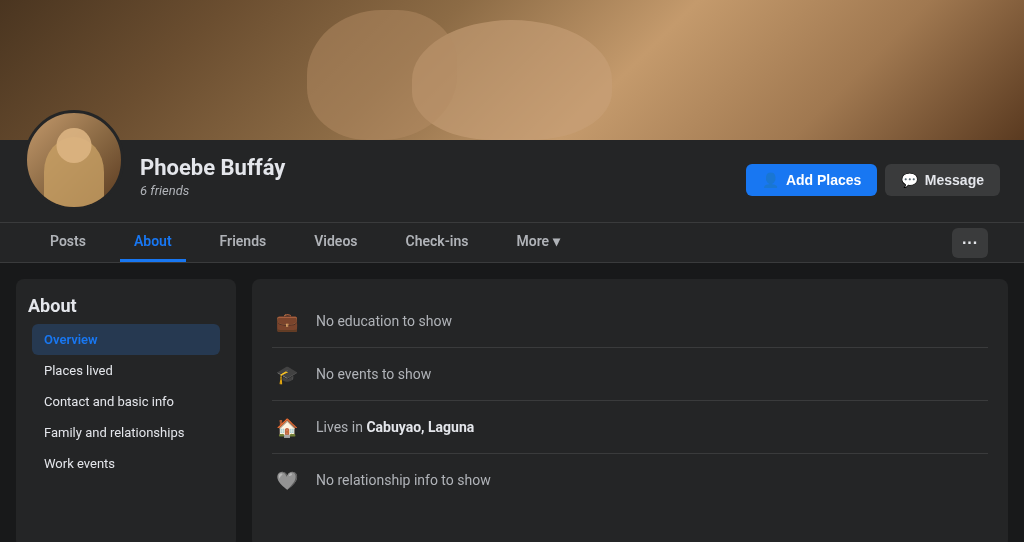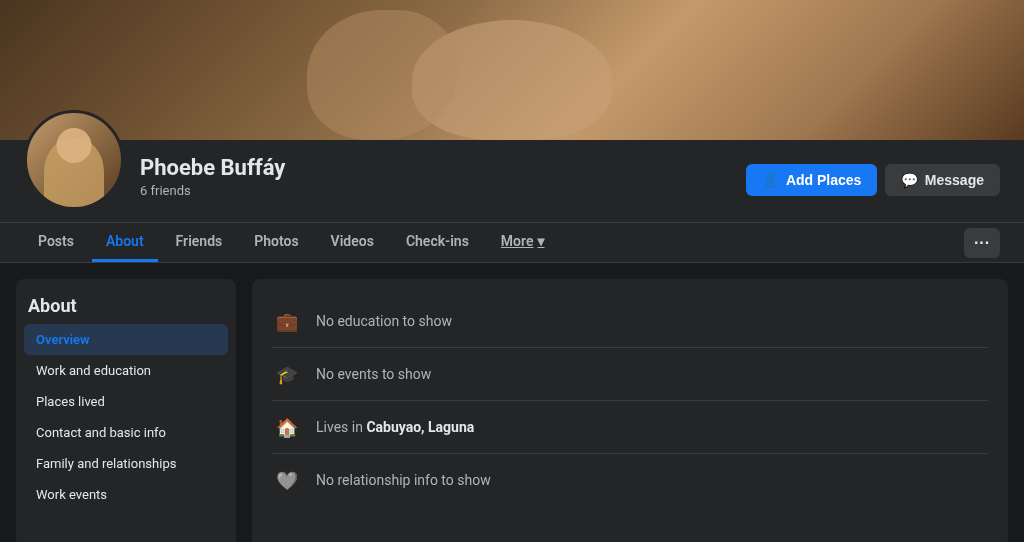--- a/index.html
+++ b/index.html
@@ -113,20 +113,21 @@
     .profile-name {
       font-size: 22px;
       font-weight: 700;
       color: #e4e6eb;
       line-height: 1.2;
     }
     .profile-friends {
       font-size: 13px;
       color: #b0b3b8;
       margin-top: 2px;
+      font-style: italic;
     }
 
     .profile-actions {
       display: flex;
       gap: 8px;
       align-items: center;
       padding-bottom: 14px;
       margin-left: auto;
     }
     .btn-add-friend {
@@ -152,45 +153,44 @@
       font-weight: 600;
       cursor: pointer;
       display: flex;
       align-items: center;
       gap: 6px;
     }
 
     
     .nav-tabs {
       background: #242526;
-      padding: 0 24px;
-      display: flex;
-      align-items: center;
-      gap: 4px;
+      padding: 0 36px;
+      display: flex;
+      align-items: center;
+      gap: 20px;
       border-bottom: 1px solid #3a3b3c;
     }
     .nav-tab {
       padding: 10px 14px;
       font-size: 14px;
       font-weight: 600;
       color: #b0b3b8;
       cursor: pointer;
       border-bottom: 3px solid transparent;
       text-decoration: none;
       white-space: nowrap;
     }
     .nav-tab.active {
       color: #1877f2;
       border-bottom: 3px solid #1877f2;
     }
     .nav-tab-more {
       display: flex;
       align-items: center;
       gap: 4px;
-      text-decoration: underline;
     }
     .nav-dots-btn {
       margin-left: auto;
       background: #3a3b3c;
       border: none;
       border-radius: 6px;
       padding: 6px 10px;
       color: #e4e6eb;
       cursor: pointer;
       font-size: 16px;
@@ -220,21 +220,21 @@
       font-weight: 700;
       color: #e4e6eb;
       padding: 4px 12px 8px 12px;
     }
     .sidebar-menu-item {
       padding: 8px 12px;
       font-size: 13px;
       color: #e4e6eb;
       cursor: pointer;
       border-radius: 6px;
-      margin: 0 8px;
+      margin: 0 16px;
     }
     .sidebar-menu-item.active {
       background: #263951;
       color: #1877f2;
       font-weight: 600;
     }
 
     
     .about-content {
       flex: 1;
@@ -300,36 +300,34 @@
       <span>💬</span>
       <span>Message</span>
     </button>
   </div>
 </div>
 
 <nav class="nav-tabs">
   <a class="nav-tab">Posts</a>
   <a class="nav-tab active">About</a>
   <a class="nav-tab">Friends</a>
-  <a class="nav-tab">Photos</a>
   <a class="nav-tab">Videos</a>
   <a class="nav-tab">Check-ins</a>
   <a class="nav-tab nav-tab-more">
     <span>More</span>
     <span>▾</span>
   </a>
   <button class="nav-dots-btn">···</button>
 </nav>
 
 <div class="main-content">
 
   <div class="about-sidebar">
     <div class="about-sidebar-title">About</div>
     <div class="sidebar-menu-item active">Overview</div>
-    <div class="sidebar-menu-item">Work and education</div>
     <div class="sidebar-menu-item">Places lived</div>
     <div class="sidebar-menu-item">Contact and basic info</div>
     <div class="sidebar-menu-item">Family and relationships</div>
     <div class="sidebar-menu-item">Work events</div>
   </div>
 
   <div class="about-content">
 
     <div class="about-row">
       <div class="about-icon">💼</div>

